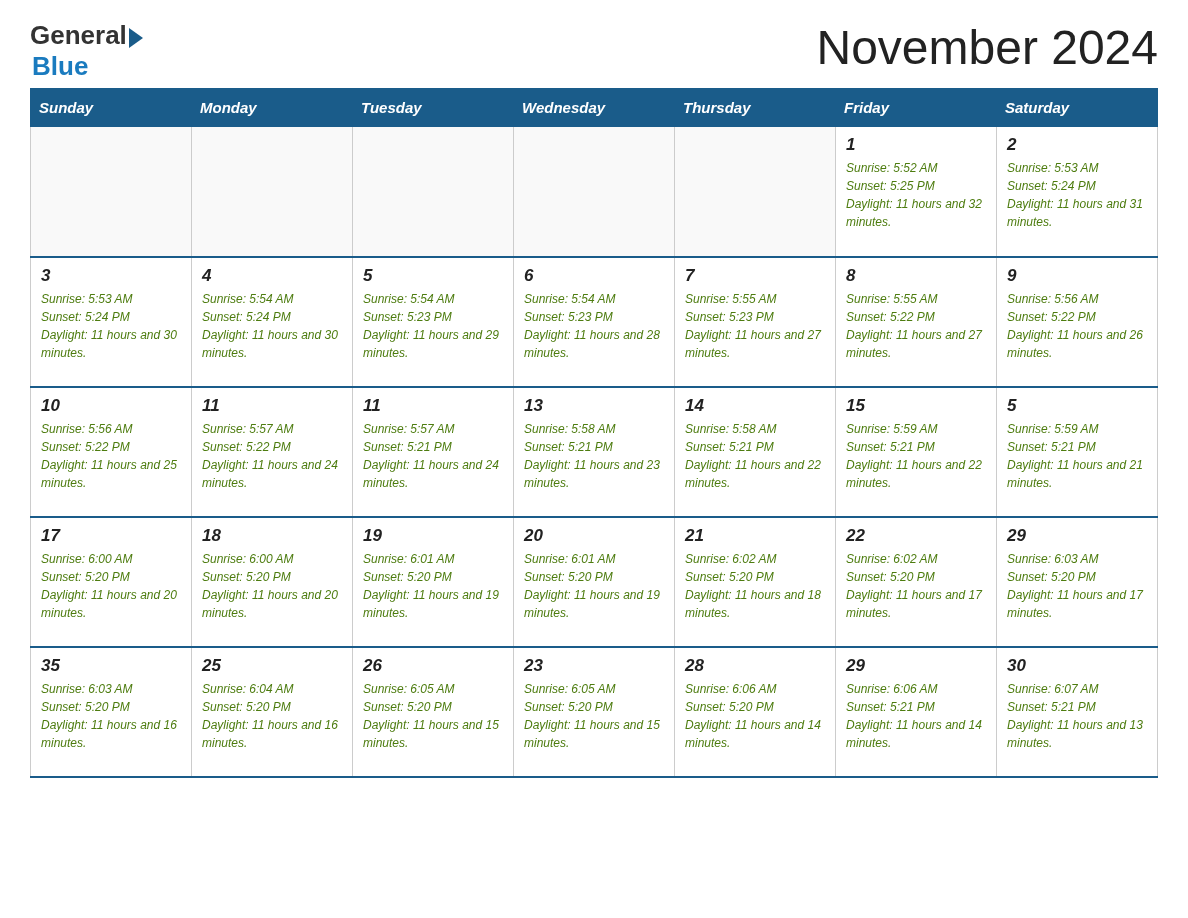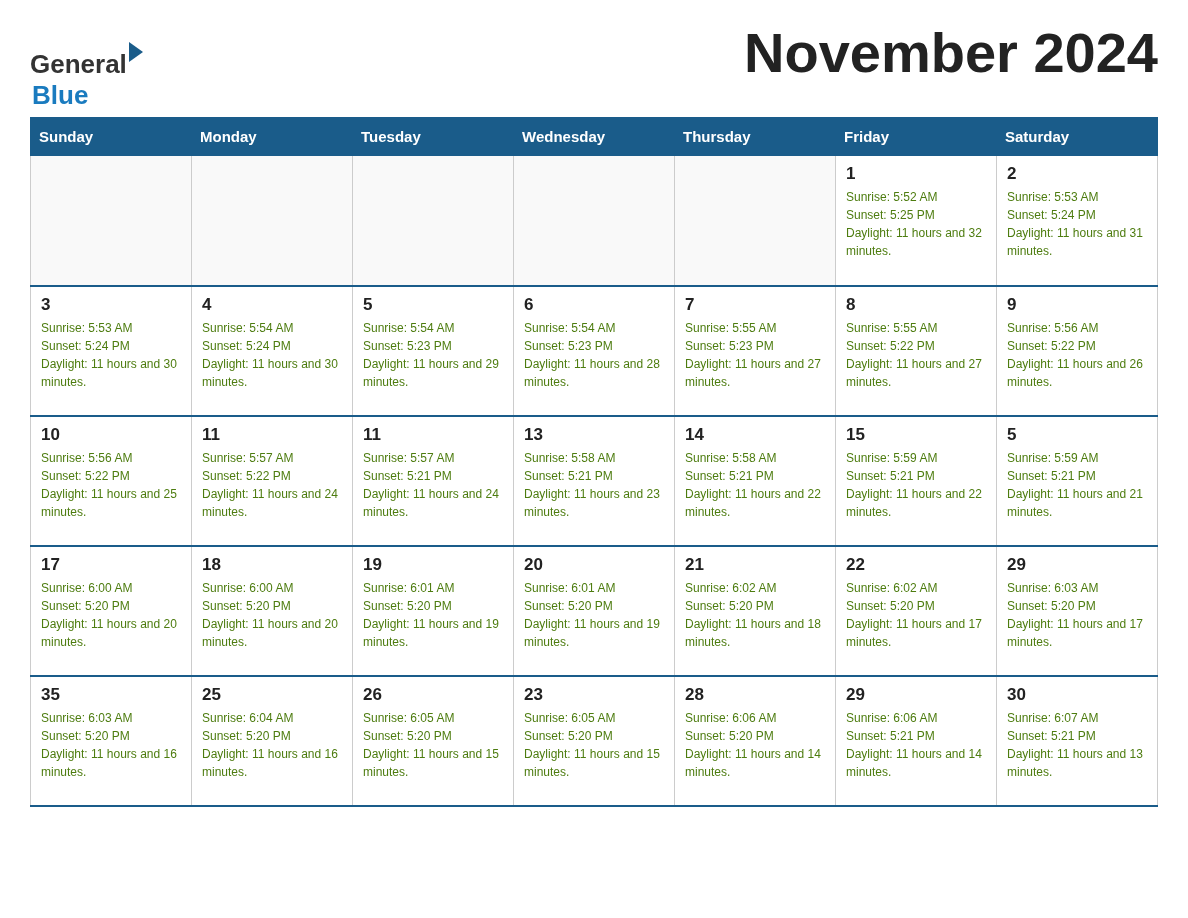--- a/index.html
+++ b/index.html
@@ -13,21 +13,20 @@
     .header-row {
       display: flex;
       justify-content: space-between;
       align-items: flex-start;
       margin-bottom: 6px;
     }
     .logo-text-general {
       font-size: 26px;
       font-weight: bold;
       color: #333;
-      margin-top: 29px;
     }
     .logo-triangle {
       width: 0;
       height: 0;
       border-left: 14px solid #1a5c8a;
       border-top: 10px solid transparent;
       border-bottom: 10px solid transparent;
       margin-left: 2px;
       margin-top: 4px;
     }
@@ -39,33 +38,34 @@
     }
     .logo-wrapper {
       display: flex;
       flex-direction: column;
     }
     .logo-line1 {
       display: flex;
       align-items: center;
     }
     .month-title {
-      font-size: 56px;
-      font-weight: bold;
+      font-size: 48px;
+      font-weight: normal;
       color: #222;
     }
     .subtitle {
       font-size: 20px;
       color: #444;
       text-align: right;
       margin-bottom: 12px;
     }
     .calendar {
       width: 100%;
       border-collapse: collapse;
+      font-style: italic;
     }
     .calendar th {
       background-color: #1a5c8a;
       color: #fff;
       font-size: 15px;
       font-weight: bold;
       padding: 10px 8px;
       text-align: left;
       border: 1px solid #1a5c8a;
     }

